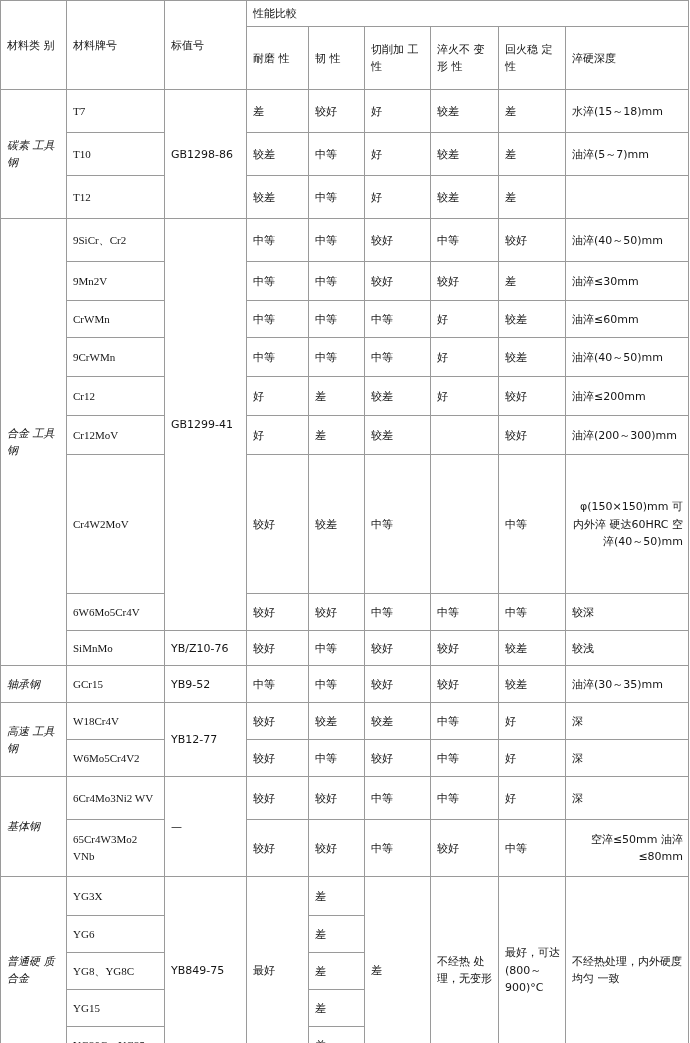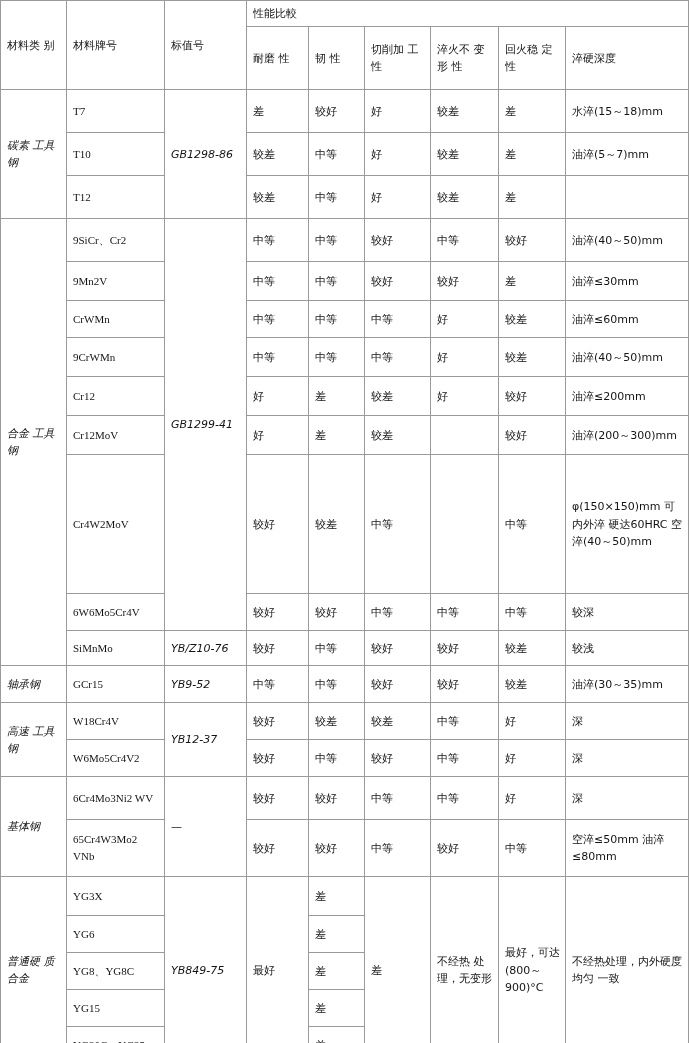--- a/index.html
+++ b/index.html
@@ -40,26 +40,25 @@
   td.cat {
     vertical-align: middle;
     font-style: italic;
   }
   td.grade {
     vertical-align: middle;
     font-family: Liberation Serif, serif;
   }
   td.std {
     vertical-align: middle;
-    font-style: italic;
   }
   td.prop {
     vertical-align: middle;
   }
-  .top-v { vertical-align: top; }
+  .top-v { vertical-align: top; text-align: right; }
   col.c-cat { width: 66px; }
   col.c-grade { width: 98px; }
   col.c-std { width: 82px; }
   col.c-p1 { width: 62px; }
   col.c-p2 { width: 56px; }
   col.c-p3 { width: 66px; }
   col.c-p4 { width: 68px; }
   col.c-p5 { width: 67px; }
   col.c-p6 { width: 123px; }
   .tall { line-height: 1.9; }
@@ -220,21 +219,21 @@
         <td class="prop">中等</td>
         <td class="prop">较好</td>
         <td class="prop">较好</td>
         <td class="prop">较差</td>
         <td class="prop">油淬(30～35)mm</td>
       </tr>
 
       <tr>
         <td class="cat" rowspan="2">高速 工具钢</td>
         <td class="grade" style="height:28px">W18Cr4V</td>
-        <td class="std" rowspan="2">YB12-37</td>
+        <td class="std" rowspan="2">YB12-77</td>
         <td class="prop">较好</td>
         <td class="prop">较差</td>
         <td class="prop">较差</td>
         <td class="prop">中等</td>
         <td class="prop">好</td>
         <td class="prop">深</td>
       </tr>
       <tr>
         <td class="grade" style="height:28px">W6Mo5Cr4V2</td>
         <td class="prop">较好</td>

